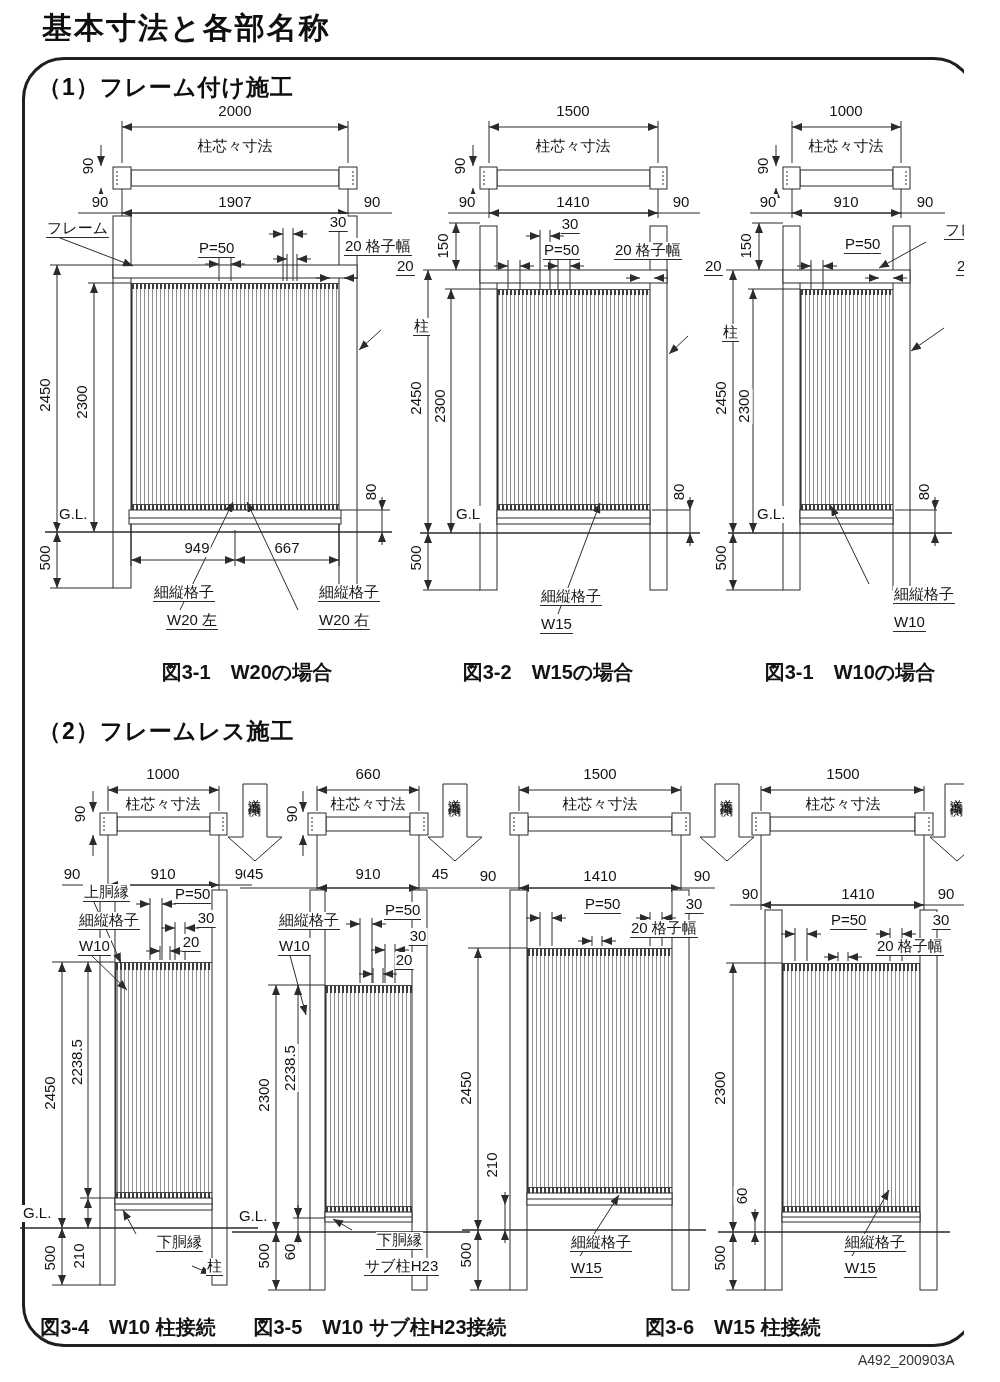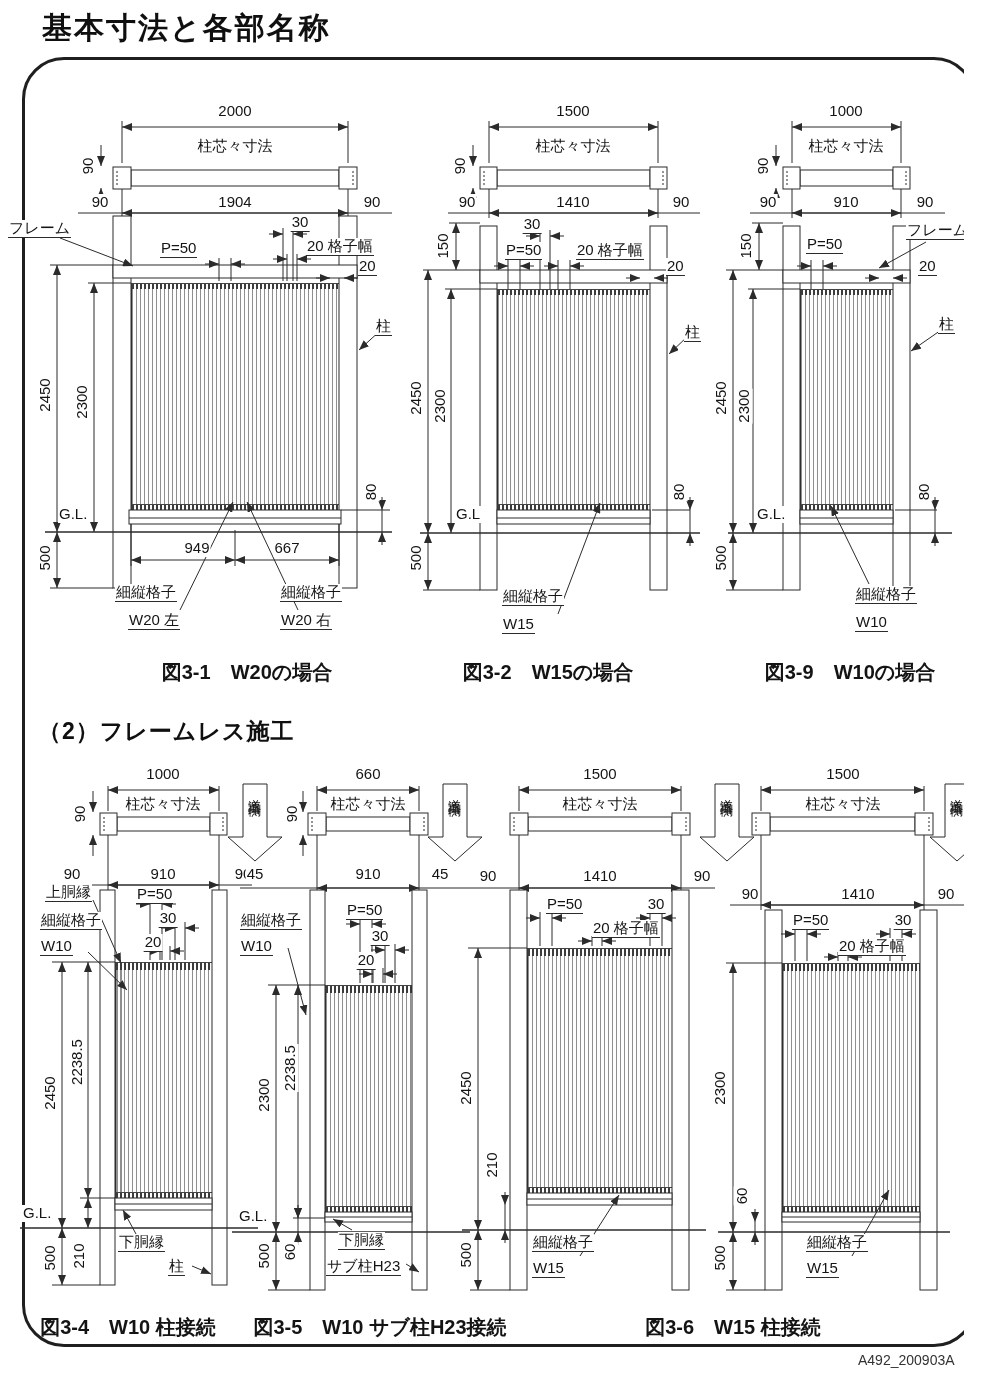--- a/index.html
+++ b/index.html
@@ -11,35 +11,36 @@
         background:repeating-linear-gradient(90deg,#8f8f8f 0 1.5px,#fdfdfd 1.5px 4px);
         border-left:1px solid #333;border-right:1px solid #333;}
   .lat-fr{position:absolute;z-index:1;
         background:repeating-linear-gradient(90deg,#3c3c3c 0 2px,#fdfdfd 2px 4px);
         border:1px solid #444;}
   svg.lines{position:absolute;left:0;top:0;z-index:3;}
   .lbl{position:absolute;font-size:15px;line-height:1.12;color:#141414;background:#fff;
         white-space:nowrap;padding:0 1px;z-index:5;}
   .c{transform:translateX(-50%);}
   .r{transform:translate(-50%,-50%) rotate(-90deg);}
-  .ul{border-bottom:1.5px solid #2b2b2b;}
+  .ul{border-bottom:1.5px solid #2b2b2b;margin-left:38px;}
   .cap{font-size:20px;font-weight:bold;background:transparent;}
   .vt{writing-mode:vertical-rl;font-size:13.5px;letter-spacing:2px;background:transparent;z-index:6;}
   .hd{position:absolute;font-weight:bold;color:#0f0f0f;background:transparent;z-index:5;}
   .title{font-size:30px;letter-spacing:2px;}
   .sec{font-size:23px;letter-spacing:1px;}
   .docnum{position:absolute;font-size:14px;color:#333;z-index:5;}
 </style>
 </head>
 <body>
 
 <div id="page">
 
   <span class="hd title" style="left:42px;top:8px;">基本寸法と各部名称</span>
   <div class="border-box"></div>
+  <span class="hd sec" style="left:38px;top:72px;">（1）フレーム付け施工</span>
   <span class="hd sec" style="left:38px;top:716px;">（2）フレームレス施工</span>
   <span class="docnum" style="left:858px;top:1352px;">A492_200903A</span>
 
   <div>
     <div class="lat-fr" style="left:131px;top:283px;width:208px;height:6px;"></div>
     <div class="lat-body" style="left:131px;top:289px;width:208px;height:215px;"></div>
     <div class="lat-fr" style="left:131px;top:504px;width:208px;height:6px;"></div>
   </div>
   <div>
     <div class="lat-fr" style="left:497px;top:289px;width:153px;height:6px;"></div>
@@ -407,21 +408,21 @@
         <path d="M862,957 L848,957" marker-end="url(#ae)"></path>
       <path d="M852,1256 L889,1190" marker-end="url(#ae)"></path>
     </g>
   </svg>
 
   <div>
     <span class="lbl c" style="left:235px;top:103px;">2000</span>
     <span class="lbl c" style="left:235px;top:138px;">柱芯々寸法</span>
     <span class="lbl r" style="left:88px;top:166px;">90</span>
     <span class="lbl c" style="left:100px;top:194px;">90</span>
-    <span class="lbl c" style="left:235px;top:194px;">1904</span>
+    <span class="lbl c" style="left:235px;top:194px;">1907</span>
     <span class="lbl c" style="left:372px;top:194px;">90</span>
     <span class="lbl ul" style="left:8px;top:220px;">フレーム</span>
     <span class="lbl ul" style="left:160px;top:240px;">P=50</span>
     <span class="lbl c ul" style="left:300px;top:214px;">30</span>
     <span class="lbl ul" style="left:306px;top:238px;">20 格子幅</span>
     <span class="lbl ul" style="left:358px;top:258px;">20</span>
     <span class="lbl r" style="left:45px;top:395px;">2450</span>
     <span class="lbl r" style="left:82px;top:402px;">2300</span>
     <span class="lbl" style="left:58px;top:506px;">G.L.</span>
     <span class="lbl r" style="left:45px;top:558px;">500</span>
@@ -471,21 +472,21 @@
     <span class="lbl ul" style="left:906px;top:222px;">フレーム</span>
     <span class="lbl ul" style="left:918px;top:258px;">20</span>
     <span class="lbl ul" style="left:938px;top:316px;">柱</span>
     <span class="lbl r" style="left:721px;top:398px;">2450</span>
     <span class="lbl r" style="left:744px;top:406px;">2300</span>
     <span class="lbl" style="left:756px;top:506px;">G.L.</span>
     <span class="lbl r" style="left:721px;top:558px;">500</span>
     <span class="lbl r" style="left:924px;top:492px;">80</span>
     <span class="lbl ul" style="left:855px;top:586px;">細縦格子</span>
     <span class="lbl ul" style="left:855px;top:614px;">W10</span>
-    <span class="lbl c cap" style="left:850px;top:661px;">図3-9　W10の場合</span>
+    <span class="lbl c cap" style="left:850px;top:661px;">図3-1　W10の場合</span>
   </div>
 
   <div>
     <span class="lbl c" style="left:163px;top:766px;">1000</span>
     <span class="lbl c" style="left:163px;top:796px;">柱芯々寸法</span>
     <span class="lbl r" style="left:80px;top:814px;">90</span>
     <span class="lbl vt" style="left:246px;top:789px;">道路側</span>
     <span class="lbl c" style="left:72px;top:866px;">90</span>
     <span class="lbl c" style="left:163px;top:866px;">910</span>
     <span class="lbl c" style="left:243px;top:866px;">90</span>

